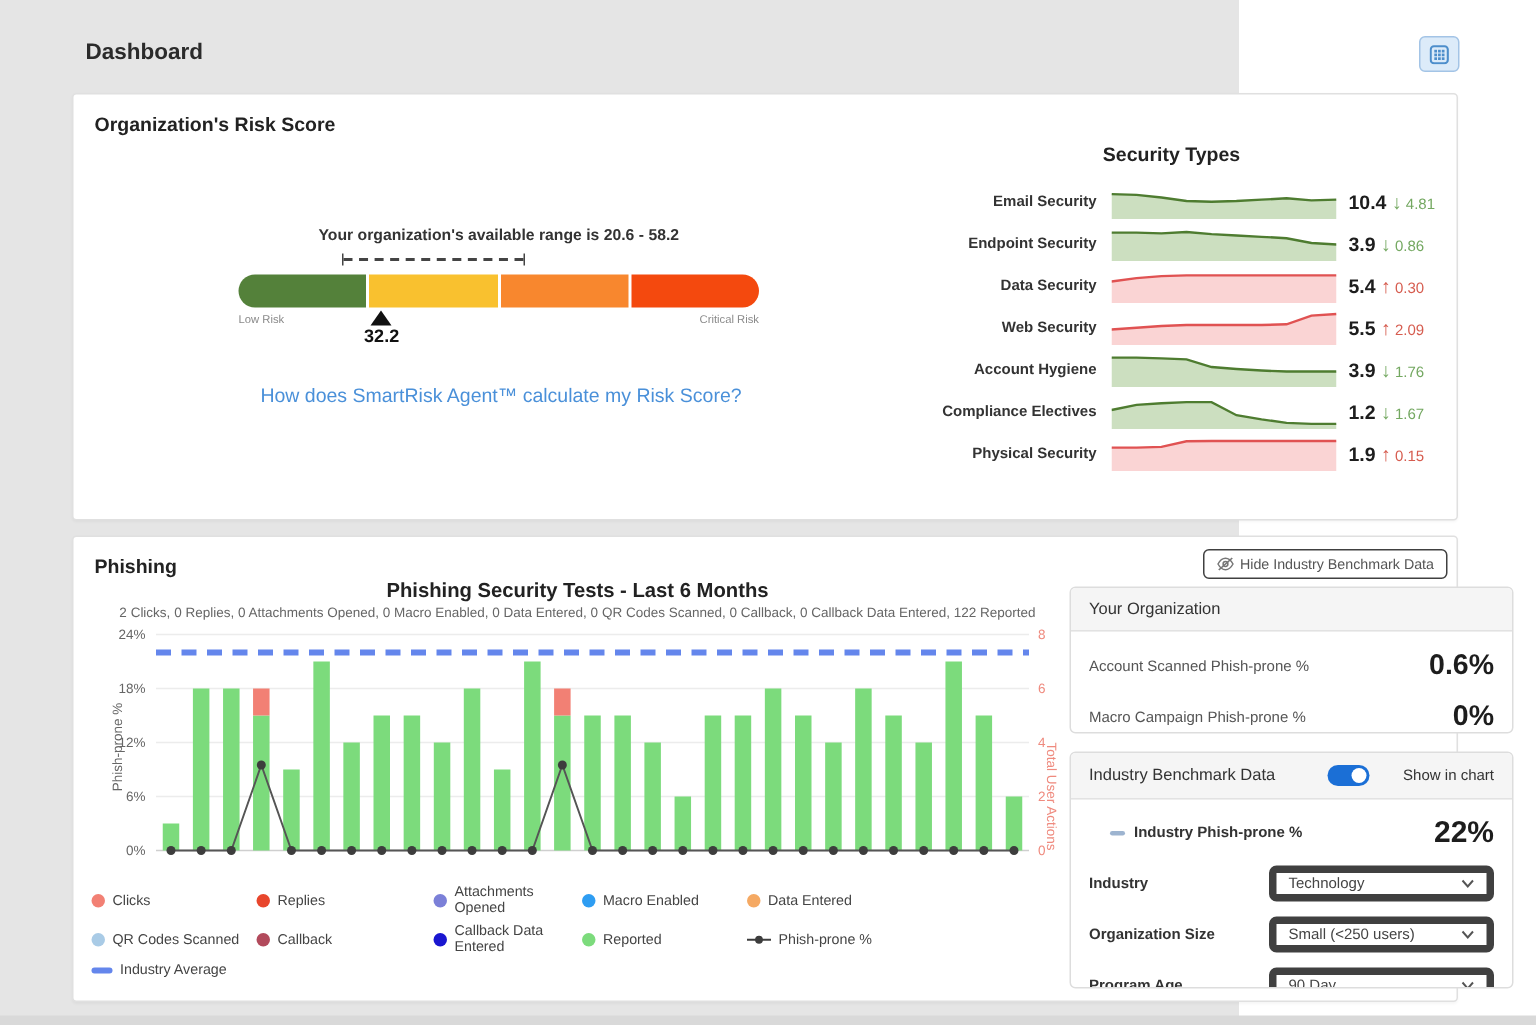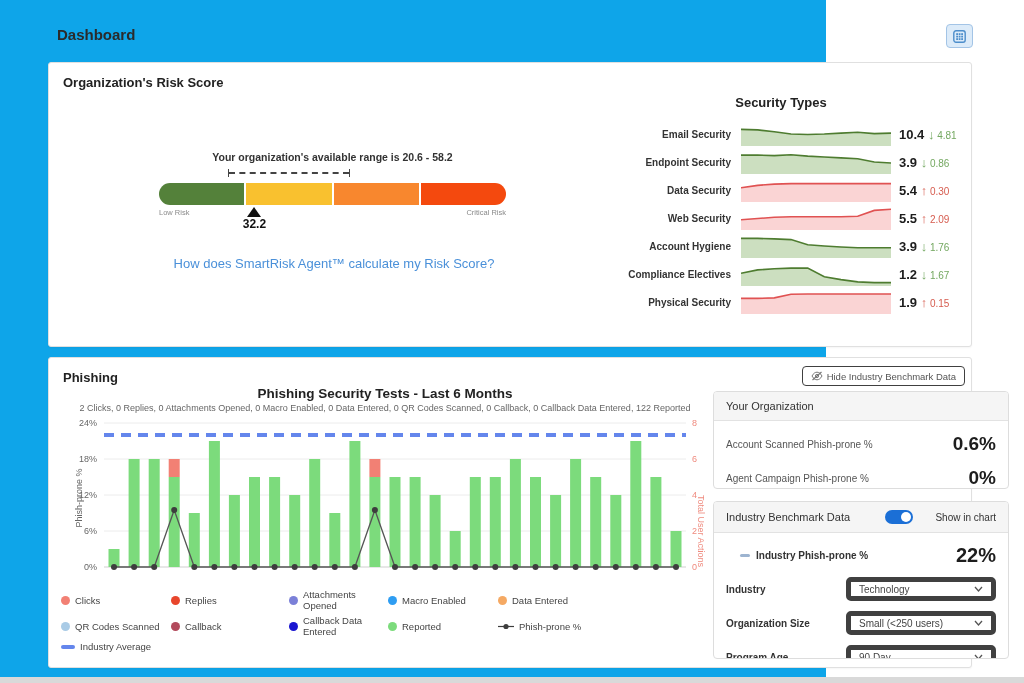--- a/index.html
+++ b/index.html
@@ -1,18 +1,18 @@
 <!DOCTYPE html>
 <html><head>
 <meta charset="utf-8">
 <style>
   * { margin:0; padding:0; box-sizing:border-box; }
   html,body { width:1024px; height:683px; background:#ffffff; overflow:hidden;
               font-family:"Liberation Sans", sans-serif; color:#333; }
-  .page { position:relative; width:826px; height:683px; background:#0ea5e9; }
+  .page { position:relative; width:826px; height:683px; background:#e5e5e5; }
   .bottom-strip { position:absolute; left:0; bottom:0; width:1024px; height:6px; background:#d9d9d9; }
 
   
   .hdr-title { position:absolute; left:57px; top:26px; font-size:15px; font-weight:bold; color:#2b2b2b; }
   .grid-btn { position:absolute; left:946px; top:24px; width:27px; height:24px; background:#dcebf9;
               border:1px solid #a3c4e6; border-radius:4px; display:flex; align-items:center; justify-content:center; cursor:pointer; }
 
   
   .panel { position:absolute; background:#fff; border:1px solid #e0e0e0; border-radius:3px; box-shadow:0 1px 2px rgba(0,0,0,.04); }
   #risk-panel { left:48px; top:62px; width:924px; height:285px; }
@@ -336,21 +336,21 @@
     <div class="card" id="org-card">
       <div class="card-hd">
         <span>Your Organization</span>
       </div>
       <div style="padding-top:6px;">
         <div class="org-row">
           <span class="org-label">Account Scanned Phish-prone %</span>
           <span class="org-value">0.6%</span>
         </div>
         <div class="org-row">
-          <span class="org-label">Agent Campaign Phish-prone %</span>
+          <span class="org-label">Macro Campaign Phish-prone %</span>
           <span class="org-value">0%</span>
         </div>
       </div>
     </div>
 
     <div class="card" id="bench-card">
       <div class="card-hd">
         <span>Industry Benchmark Data</span>
         <span class="toggle-wrap">
           <span class="toggle">

